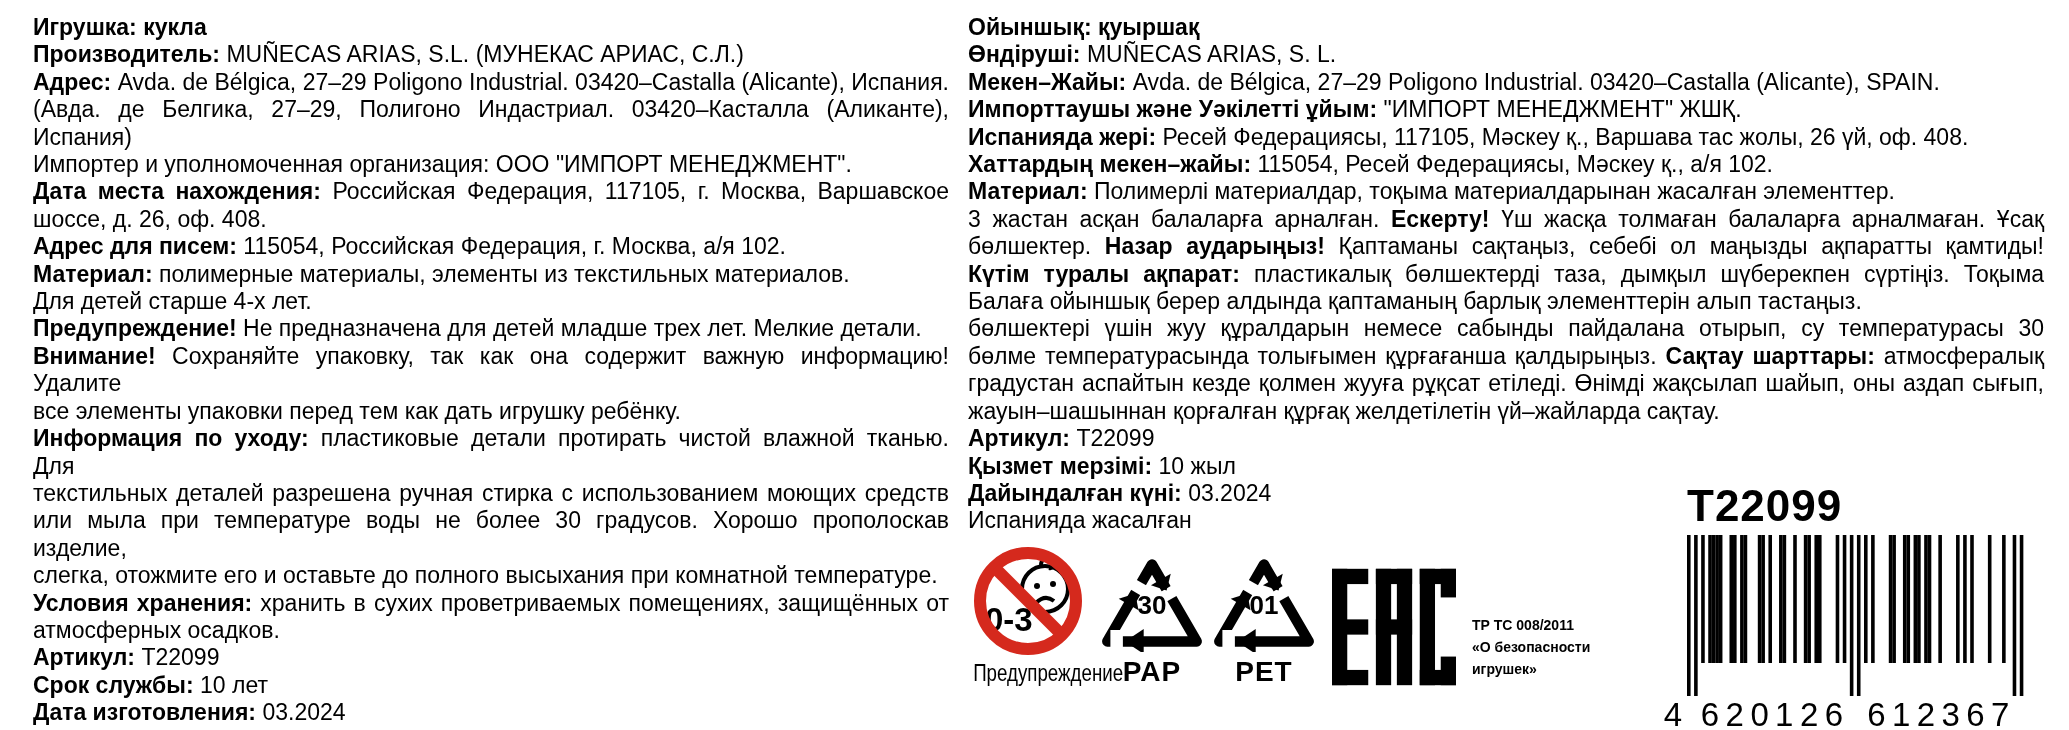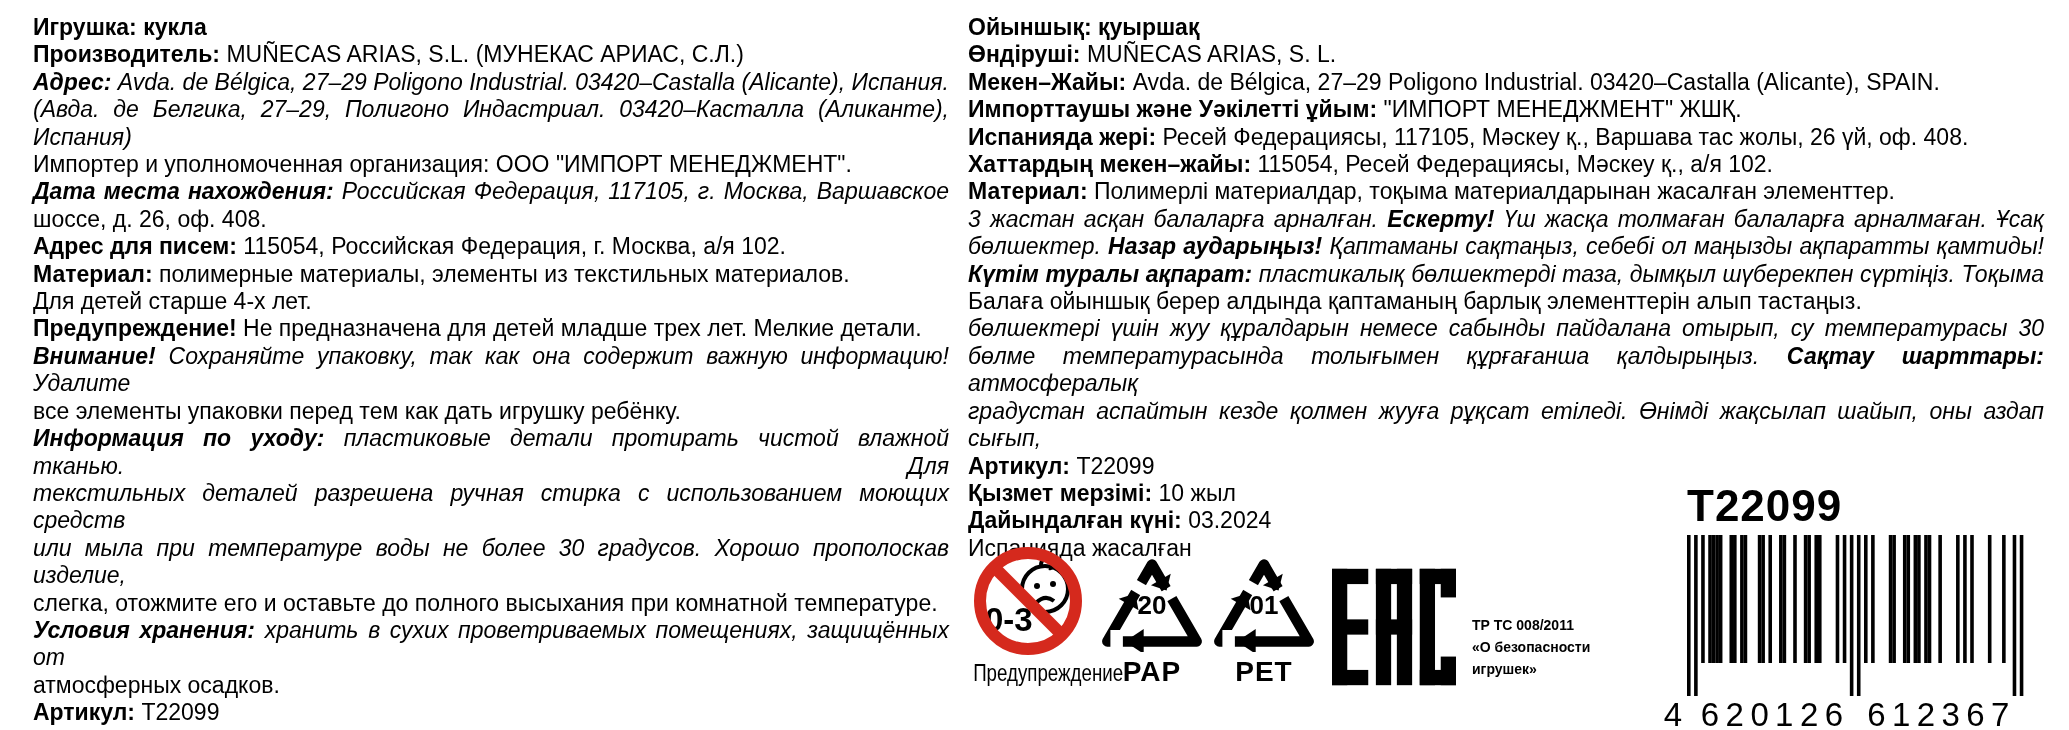--- a/index.html
+++ b/index.html
@@ -7,21 +7,21 @@
   body{
     width:2069px;height:730px;position:relative;overflow:hidden;
     background:#fff;color:#000;
     font-family:"Liberation Sans","DejaVu Sans",sans-serif;
   }
   .col{position:absolute;top:14px;}
   #colL{left:33px;width:916px;}
   #colR{left:968px;width:1076px;}
   .line{font-size:23px;line-height:27.4px;text-align:left;}
   .line b{font-weight:700;}
-  .just{text-align:justify;text-align-last:justify;font-style:italic;}
+  .just{text-align:justify;text-align-last:justify;}
 
   
   .age{position:absolute;left:952px;top:545px;width:152px;text-align:center;}
   .age svg{display:inline-block;}
   .age-cap{margin-top:0;font-size:24px;line-height:24px;white-space:nowrap;}
   .age-cap span{display:inline-block;transform:scaleX(0.78);transform-origin:center;}
 
   
   .recy{position:absolute;width:104px;text-align:center;}
   #recy-pap{left:1100px;top:556px;}
@@ -81,20 +81,21 @@
       <div class="line"><b>Испанияда жері: </b><span>Ресей Федерациясы, 117105, Мәскеу қ., Варшава тас жолы, 26 үй, оф. 408.</span></div>
       <div class="line"><b>Хаттардың мекен–жайы: </b><span>115054, Ресей Федерациясы, Мәскеу қ., а/я 102.</span></div>
       <div class="line"><b>Материал: </b><span>Полимерлі материалдар, тоқыма материалдарынан жасалған элементтер.</span></div>
       <div class="line just"><span>3 жастан асқан балаларға арналған. </span><b>Ескерту! </b><span>Үш жасқа толмаған балаларға арналмаған. Ұсақ</span></div>
       <div class="line just"><span>бөлшектер. </span><b>Назар аударыңыз! </b><span>Қаптаманы сақтаңыз, себебі ол маңызды ақпаратты қамтиды!</span></div>
       <div class="line just"><b>Күтім туралы ақпарат: </b><span>пластикалық бөлшектерді таза, дымқыл шүберекпен сүртіңіз. Тоқыма</span></div>
       <div class="line"><span>Балаға ойыншық берер алдында қаптаманың барлық элементтерін алып тастаңыз.</span></div>
       <div class="line just"><span>бөлшектері үшін жуу құралдарын немесе сабынды пайдалана отырып, су температурасы 30</span></div>
       <div class="line just"><span>бөлме температурасында толығымен құрғағанша қалдырыңыз. </span><b>Сақтау шарттары: </b><span>атмосфералық</span></div>
       <div class="line just"><span>градустан аспайтын кезде қолмен жууға рұқсат етіледі. Өнімді жақсылап шайып, оны аздап сығып,</span></div>
+      <div class="line"><span>жауын–шашыннан қорғалған құрғақ желдетілетін үй–жайларда сақтау.</span></div>
       <div class="line"><b>Артикул: </b><span>Т22099</span></div>
       <div class="line"><b>Қызмет мерзімі: </b><span>10 жыл</span></div>
       <div class="line"><b>Дайындалған күні: </b><span>03.2024</span></div>
       <div class="line"><span>Испанияда жасалған</span></div>
     </div>
 
   <div class="age">
     <svg width="112" height="112" viewBox="0 0 112 112">
       <g fill="none" stroke="#000" stroke-width="4">
         <circle cx="73" cy="44" r="23"></circle>
@@ -115,21 +116,21 @@
   <div class="recy" id="recy-pap">
     <svg width="104" height="96" viewBox="0 0 100 92">
       <path d="M50,8 L93,82 L7,82 Z" fill="none" stroke="#000" stroke-width="10" stroke-linejoin="round"></path>
       <rect x="60.8" y="27.1" width="11" height="18" fill="#fff" transform="rotate(60 66.3 36.1)"></rect>
       <polygon points="64,33 49,28 68,17" fill="#000"></polygon>
       <rect x="10" y="71" width="12" height="22" fill="#fff"></rect>
       <polygon points="24,82 42,70 42,94" fill="#000"></polygon>
       <rect x="31.6" y="21.2" width="11" height="18" fill="#fff" transform="rotate(-60 37.1 30.2)"></rect>
       <polygon points="34,36 37,52 18,41" fill="#000"></polygon>
     </svg>
-    <div class="recy-num">20</div>
+    <div class="recy-num">30</div>
     <div class="recy-mat">PAP</div>
   </div>
 
   <div class="recy" id="recy-pet">
     <svg width="104" height="96" viewBox="0 0 100 92">
       <path d="M50,8 L93,82 L7,82 Z" fill="none" stroke="#000" stroke-width="10" stroke-linejoin="round"></path>
       <rect x="60.8" y="27.1" width="11" height="18" fill="#fff" transform="rotate(60 66.3 36.1)"></rect>
       <polygon points="64,33 49,28 68,17" fill="#000"></polygon>
       <rect x="10" y="71" width="12" height="22" fill="#fff"></rect>
       <polygon points="24,82 42,70 42,94" fill="#000"></polygon>

